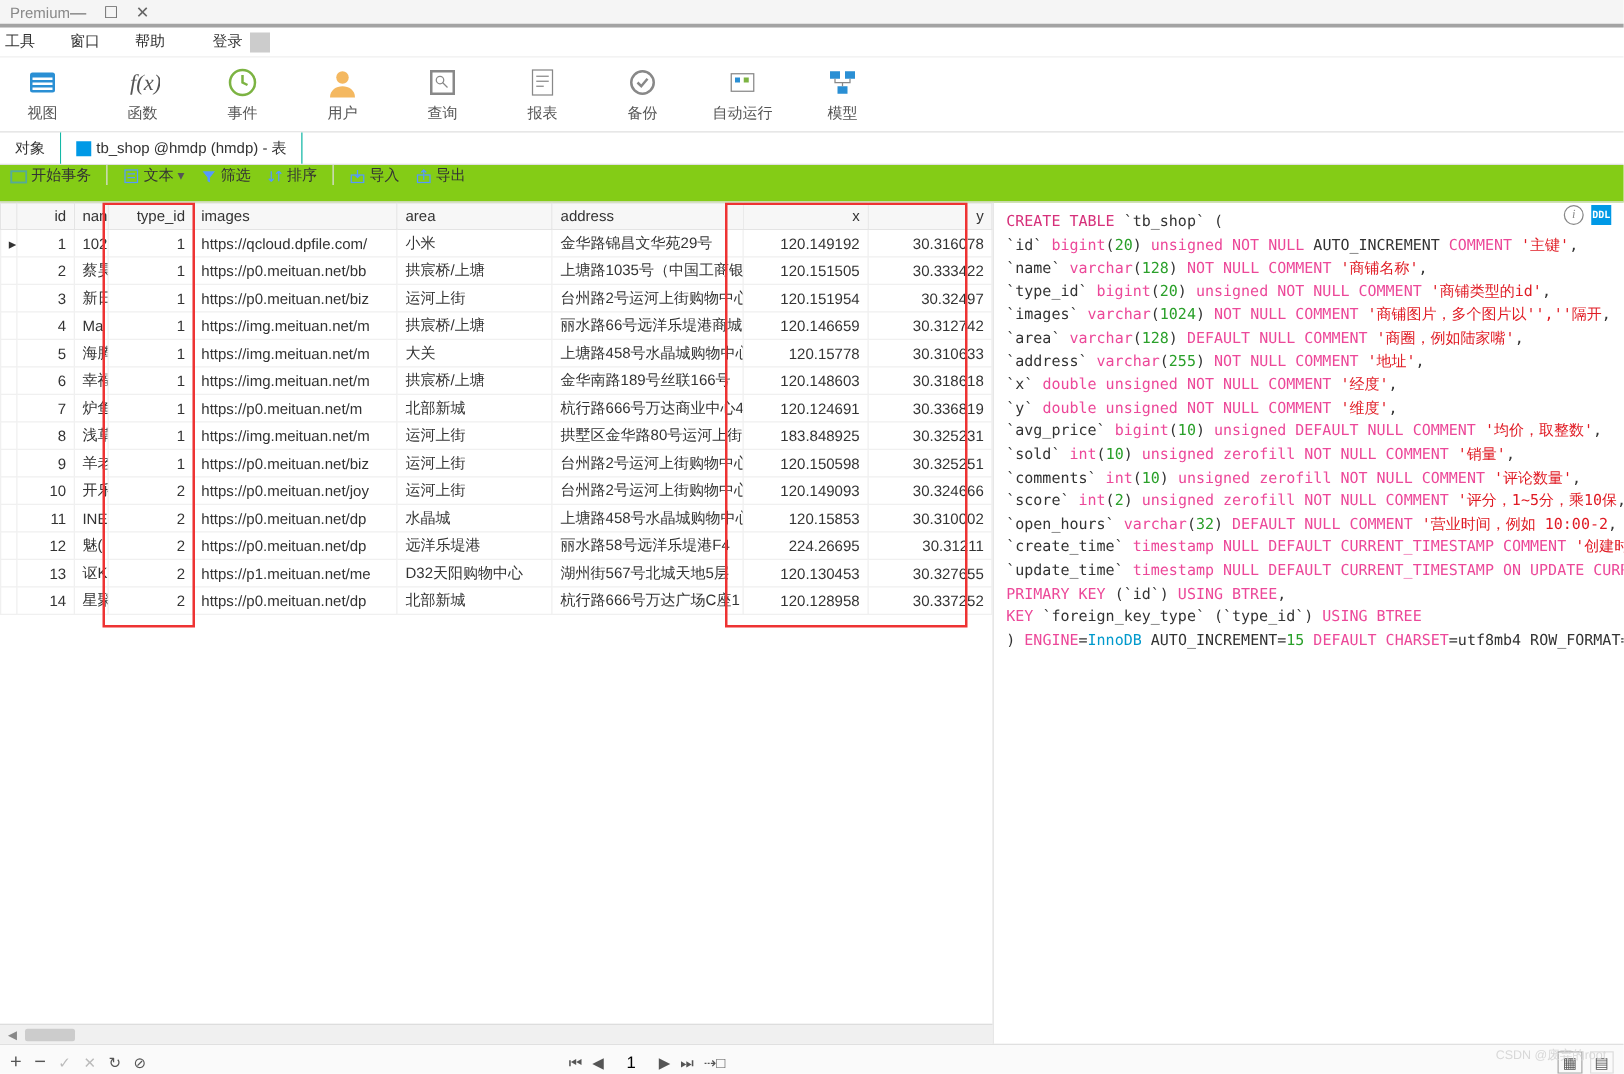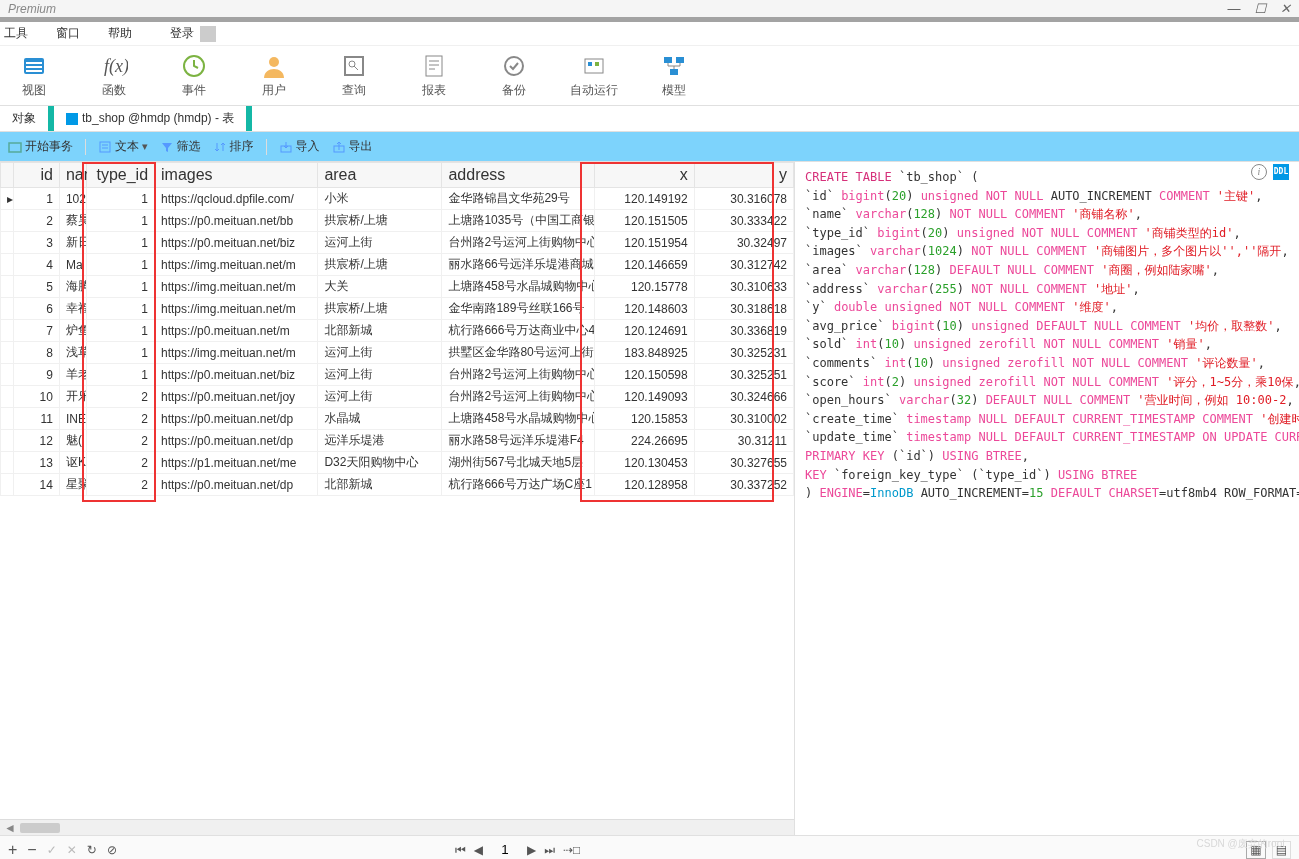--- a/index.html
+++ b/index.html
@@ -1,37 +1,37 @@
 <!DOCTYPE html>
 <html><head>
 <meta charset="utf-8">
 <style>
 * { box-sizing: border-box; margin: 0; padding: 0; }
 body { font-family: "Microsoft YaHei", Arial, sans-serif; font-size: 12px; color: #333; background: #fff; overflow: hidden; width: 1299px; height: 859px; position: relative; }
-.titlebar { height: 22px; background: #f5f5f5; display: flex; align-items: center; padding: 0 8px; color: #888; justify-content: space-between; border-bottom: 5px solid #a3a3a3; font-style: italic; }
+.titlebar { height: 22px; background: #f5f5f5; display: flex; align-items: center; padding: 0 8px; color: #888; justify-content: flex-start; border-bottom: 3px solid #a3a3a3; }
 .winbtns { display: flex; gap: 14px; font-size: 13px; color: #666; }
 .menubar { height: 24px; display: flex; align-items: center; padding: 0 4px; gap: 28px; color: #333; border-bottom: 1px solid #f0f0f0; justify-content: space-between;}
 .menubar .right { margin-left: auto; display:flex; align-items:center; gap:6px;}
 .avatar { width:16px; height:16px; background:#ccc; }
 .toolbar { height: 60px; display: flex; align-items: center; padding: 4px 10px; gap: 32px; border-bottom: 1px solid #e0e0e0; }
 .tbtn { display: flex; flex-direction: column; align-items: center; gap: 2px; color: #555; cursor: pointer; width: 48px;}
 .tbtn .ico { width: 28px; height: 28px; display: flex; align-items: center; justify-content: center; }
 .tabs2 { height: 26px; display: flex; align-items: center; border-bottom: 1px solid #e0e0e0; }
-.tab2 { padding: 4px 12px; border-right: 6px solid #14b8a6; cursor: pointer; display:flex; align-items:center; gap:4px;}
+.tab2 { padding: 4px 12px; border-right: 1px solid #14b8a6; cursor: pointer; display:flex; align-items:center; gap:4px;}
 .tab2.active { background: #fff; }
-.btnbar { height: 30px; display: flex; align-items: center; padding: 0 8px; gap: 12px; border-bottom: 1px solid #e0e0e0; background: #7dd3fc; }
+.btnbar { height: 30px; display: flex; align-items: flex-start; padding: 0 8px; gap: 12px; border-bottom: 1px solid #e0e0e0; background: #84cc16; }
 .bbtn { display: flex; align-items: center; gap: 3px; cursor: pointer; color: #333; }
 .sep { width: 1px; height: 16px; background: #ddd; }
 .main { display: flex; height: calc(100% - 186px); }
 .left { width: 795px; display: flex; flex-direction: column; border-right: 1px solid #e0e0e0; }
 .right { flex: 1; padding: 6px 10px; font-family: Consolas, monospace; font-size: 12px; line-height: 1.55; white-space: nowrap; overflow: hidden; position: relative;}
 .right-icons { position:absolute; top:2px; right:10px; display:flex; gap:6px;}
 .gridwrap { flex: 1; overflow: auto; position: relative; }
 table { border-collapse: collapse; width: 100%; table-layout: fixed; }
-th { background: #f7f7f7; text-align: left; padding: 3px 6px; border: 1px solid #e4e4e4; font-weight: normal; color: #333; position: sticky; top:0; font-size:16px;}
+th { background: #f7f7f7; text-align: left; padding: 3px 6px; border: 1px solid #e4e4e4; font-weight: normal; color: #333; position: sticky; top:0; font-size:12px;}
 td { padding: 2px 6px; border: 1px solid #f0f0f0; overflow: hidden; white-space: nowrap; text-overflow: clip; font-size:12px;}
 td.num, th.num { text-align: right; }
 .redbox { position: absolute; border: 2px solid #e33; pointer-events: none; }
 .scrollbar-h { height: 16px; background: #f0f0f0; border-top: 1px solid #ddd; display:flex; align-items:center;}
 .footer { height: 28px; display: flex; align-items: center; padding: 0 8px; gap: 10px; border-top: 1px solid #e0e0e0; color: #555; background:#fafafa;}
 .footer .fr { margin-left: auto; display: flex; gap: 6px; align-items:center;}
 .footer .nav { display:flex; align-items:center; gap:8px; margin:0 auto;}
 .footer .box{width:28px; text-align:center; border:none; background:transparent;}
 .watermark { position: absolute; bottom: 8px; right: 14px; color: #d8d8d8; font-size: 10px; }
 .kw-blue { color: #ec4899; }
@@ -402,20 +402,21 @@
       <span class="ddlicon">DDL</span>
     </div>
     <div id="ddl">
         <div><span class="kw-pink">CREATE TABLE</span> `tb_shop` (</div>
         <div>  `id` <span class="kw-blue">bigint</span>(<span class="kw-green">20</span>) <span class="kw-blue">unsigned NOT NULL</span> AUTO_INCREMENT <span class="kw-blue">COMMENT</span><span class="kw-red"> '主键'</span>,</div>
         <div>  `name` <span class="kw-blue">varchar</span>(<span class="kw-green">128</span>) <span class="kw-blue">NOT NULL COMMENT</span><span class="kw-red"> '商铺名称'</span>,</div>
         <div>  `type_id` <span class="kw-blue">bigint</span>(<span class="kw-green">20</span>) <span class="kw-blue">unsigned NOT NULL COMMENT</span><span class="kw-red"> '商铺类型的id'</span>,</div>
         <div>  `images` <span class="kw-blue">varchar</span>(<span class="kw-green">1024</span>) <span class="kw-blue">NOT NULL COMMENT</span><span class="kw-red"> '商铺图片，多个图片以'',''隔开</span>,</div>
         <div>  `area` <span class="kw-blue">varchar</span>(<span class="kw-green">128</span>) <span class="kw-blue">DEFAULT NULL COMMENT</span><span class="kw-red"> '商圈，例如陆家嘴'</span>,</div>
         <div>  `address` <span class="kw-blue">varchar</span>(<span class="kw-green">255</span>) <span class="kw-blue">NOT NULL COMMENT</span><span class="kw-red"> '地址'</span>,</div>
+        <div>  `x` <span class="kw-blue">double unsigned NOT NULL COMMENT</span><span class="kw-red"> '经度'</span>,</div>
         <div>  `y` <span class="kw-blue">double unsigned NOT NULL COMMENT</span><span class="kw-red"> '维度'</span>,</div>
         <div>  `avg_price` <span class="kw-blue">bigint</span>(<span class="kw-green">10</span>) <span class="kw-blue">unsigned DEFAULT NULL COMMENT</span><span class="kw-red"> '均价，取整数'</span>,</div>
         <div>  `sold` <span class="kw-blue">int</span>(<span class="kw-green">10</span>) <span class="kw-blue">unsigned zerofill NOT NULL COMMENT</span><span class="kw-red"> '销量'</span>,</div>
         <div>  `comments` <span class="kw-blue">int</span>(<span class="kw-green">10</span>) <span class="kw-blue">unsigned zerofill NOT NULL COMMENT</span><span class="kw-red"> '评论数量'</span>,</div>
         <div>  `score` <span class="kw-blue">int</span>(<span class="kw-green">2</span>) <span class="kw-blue">unsigned zerofill NOT NULL COMMENT</span><span class="kw-red"> '评分，1~5分，乘10保</span>,</div>
         <div>  `open_hours` <span class="kw-blue">varchar</span>(<span class="kw-green">32</span>) <span class="kw-blue">DEFAULT NULL COMMENT</span><span class="kw-red"> '营业时间，例如 10:00-2</span>,</div>
         <div>  `create_time` <span class="kw-blue">timestamp NULL DEFAULT CURRENT_TIMESTAMP COMMENT</span><span class="kw-red"> '创建时</span></div>
         <div>  `update_time` <span class="kw-blue">timestamp NULL DEFAULT CURRENT_TIMESTAMP ON UPDATE</span><span class="kw-blue"> CURR</span></div>
         <div><span class="kw-blue">  PRIMARY KEY </span>(`id`) <span class="kw-blue">USING BTREE</span>,</div>
         <div><span class="kw-blue">  KEY </span>`foreign_key_type` (`type_id`) <span class="kw-blue">USING BTREE</span></div>

